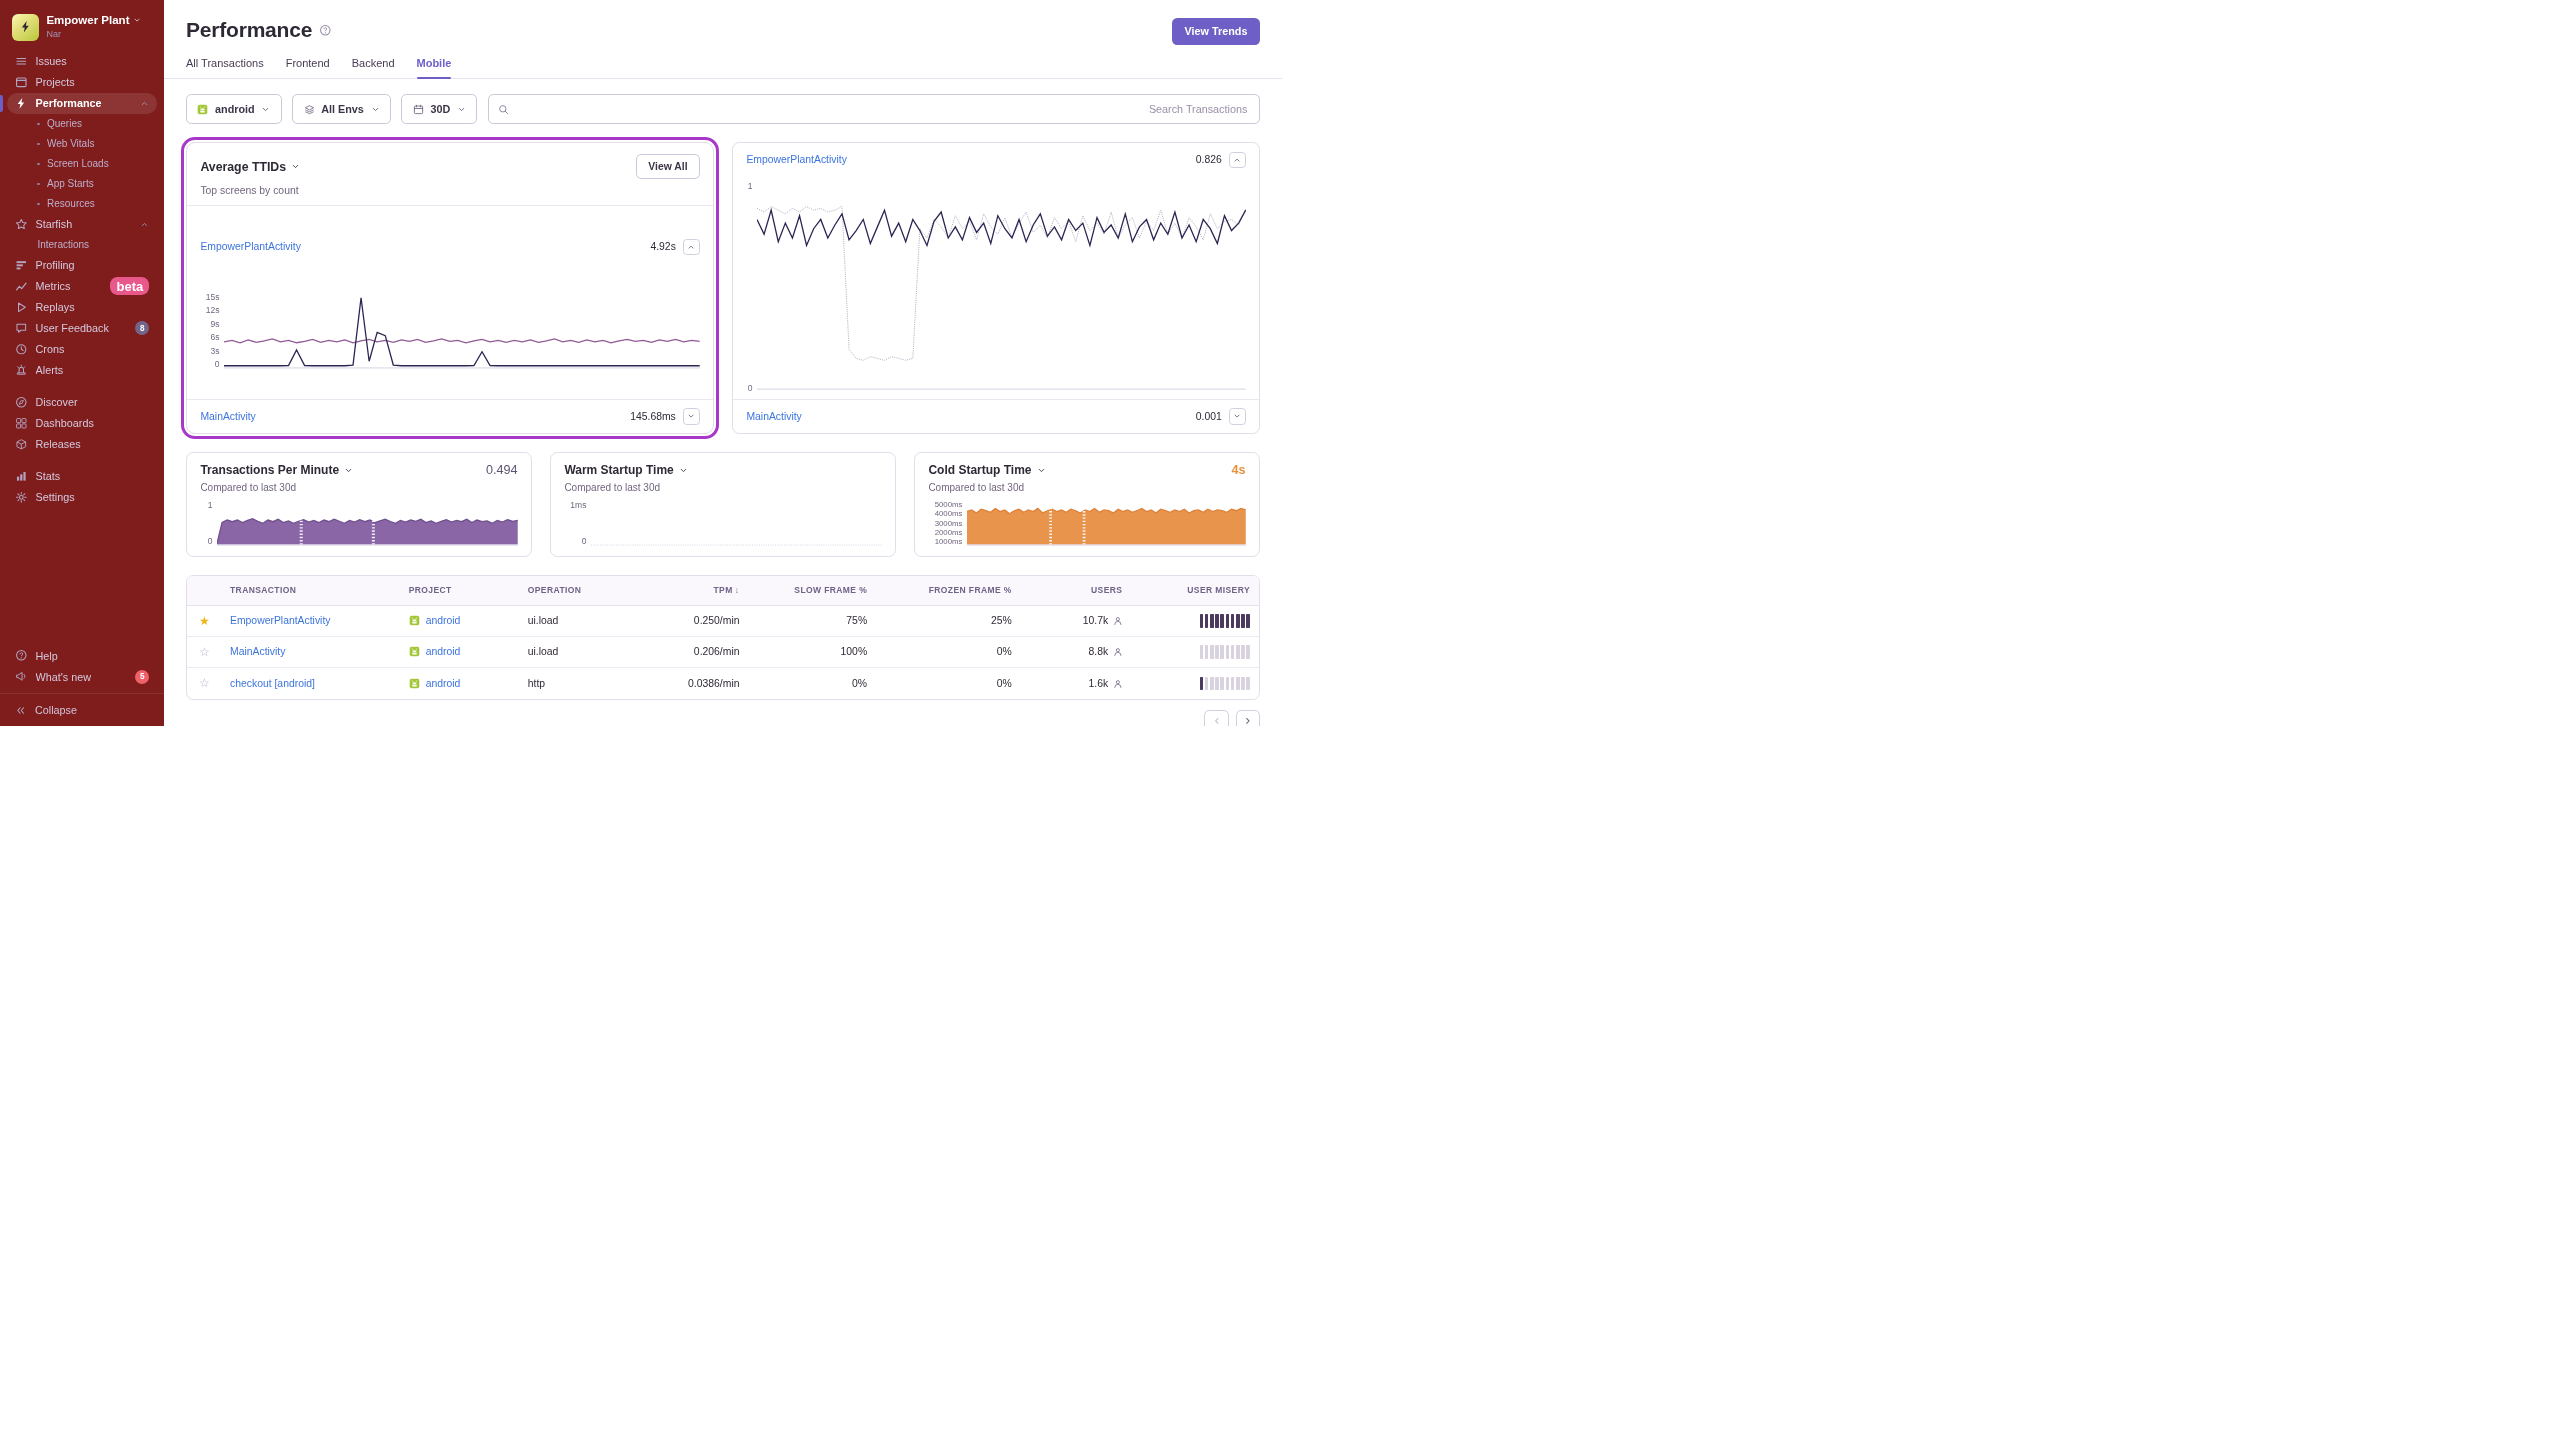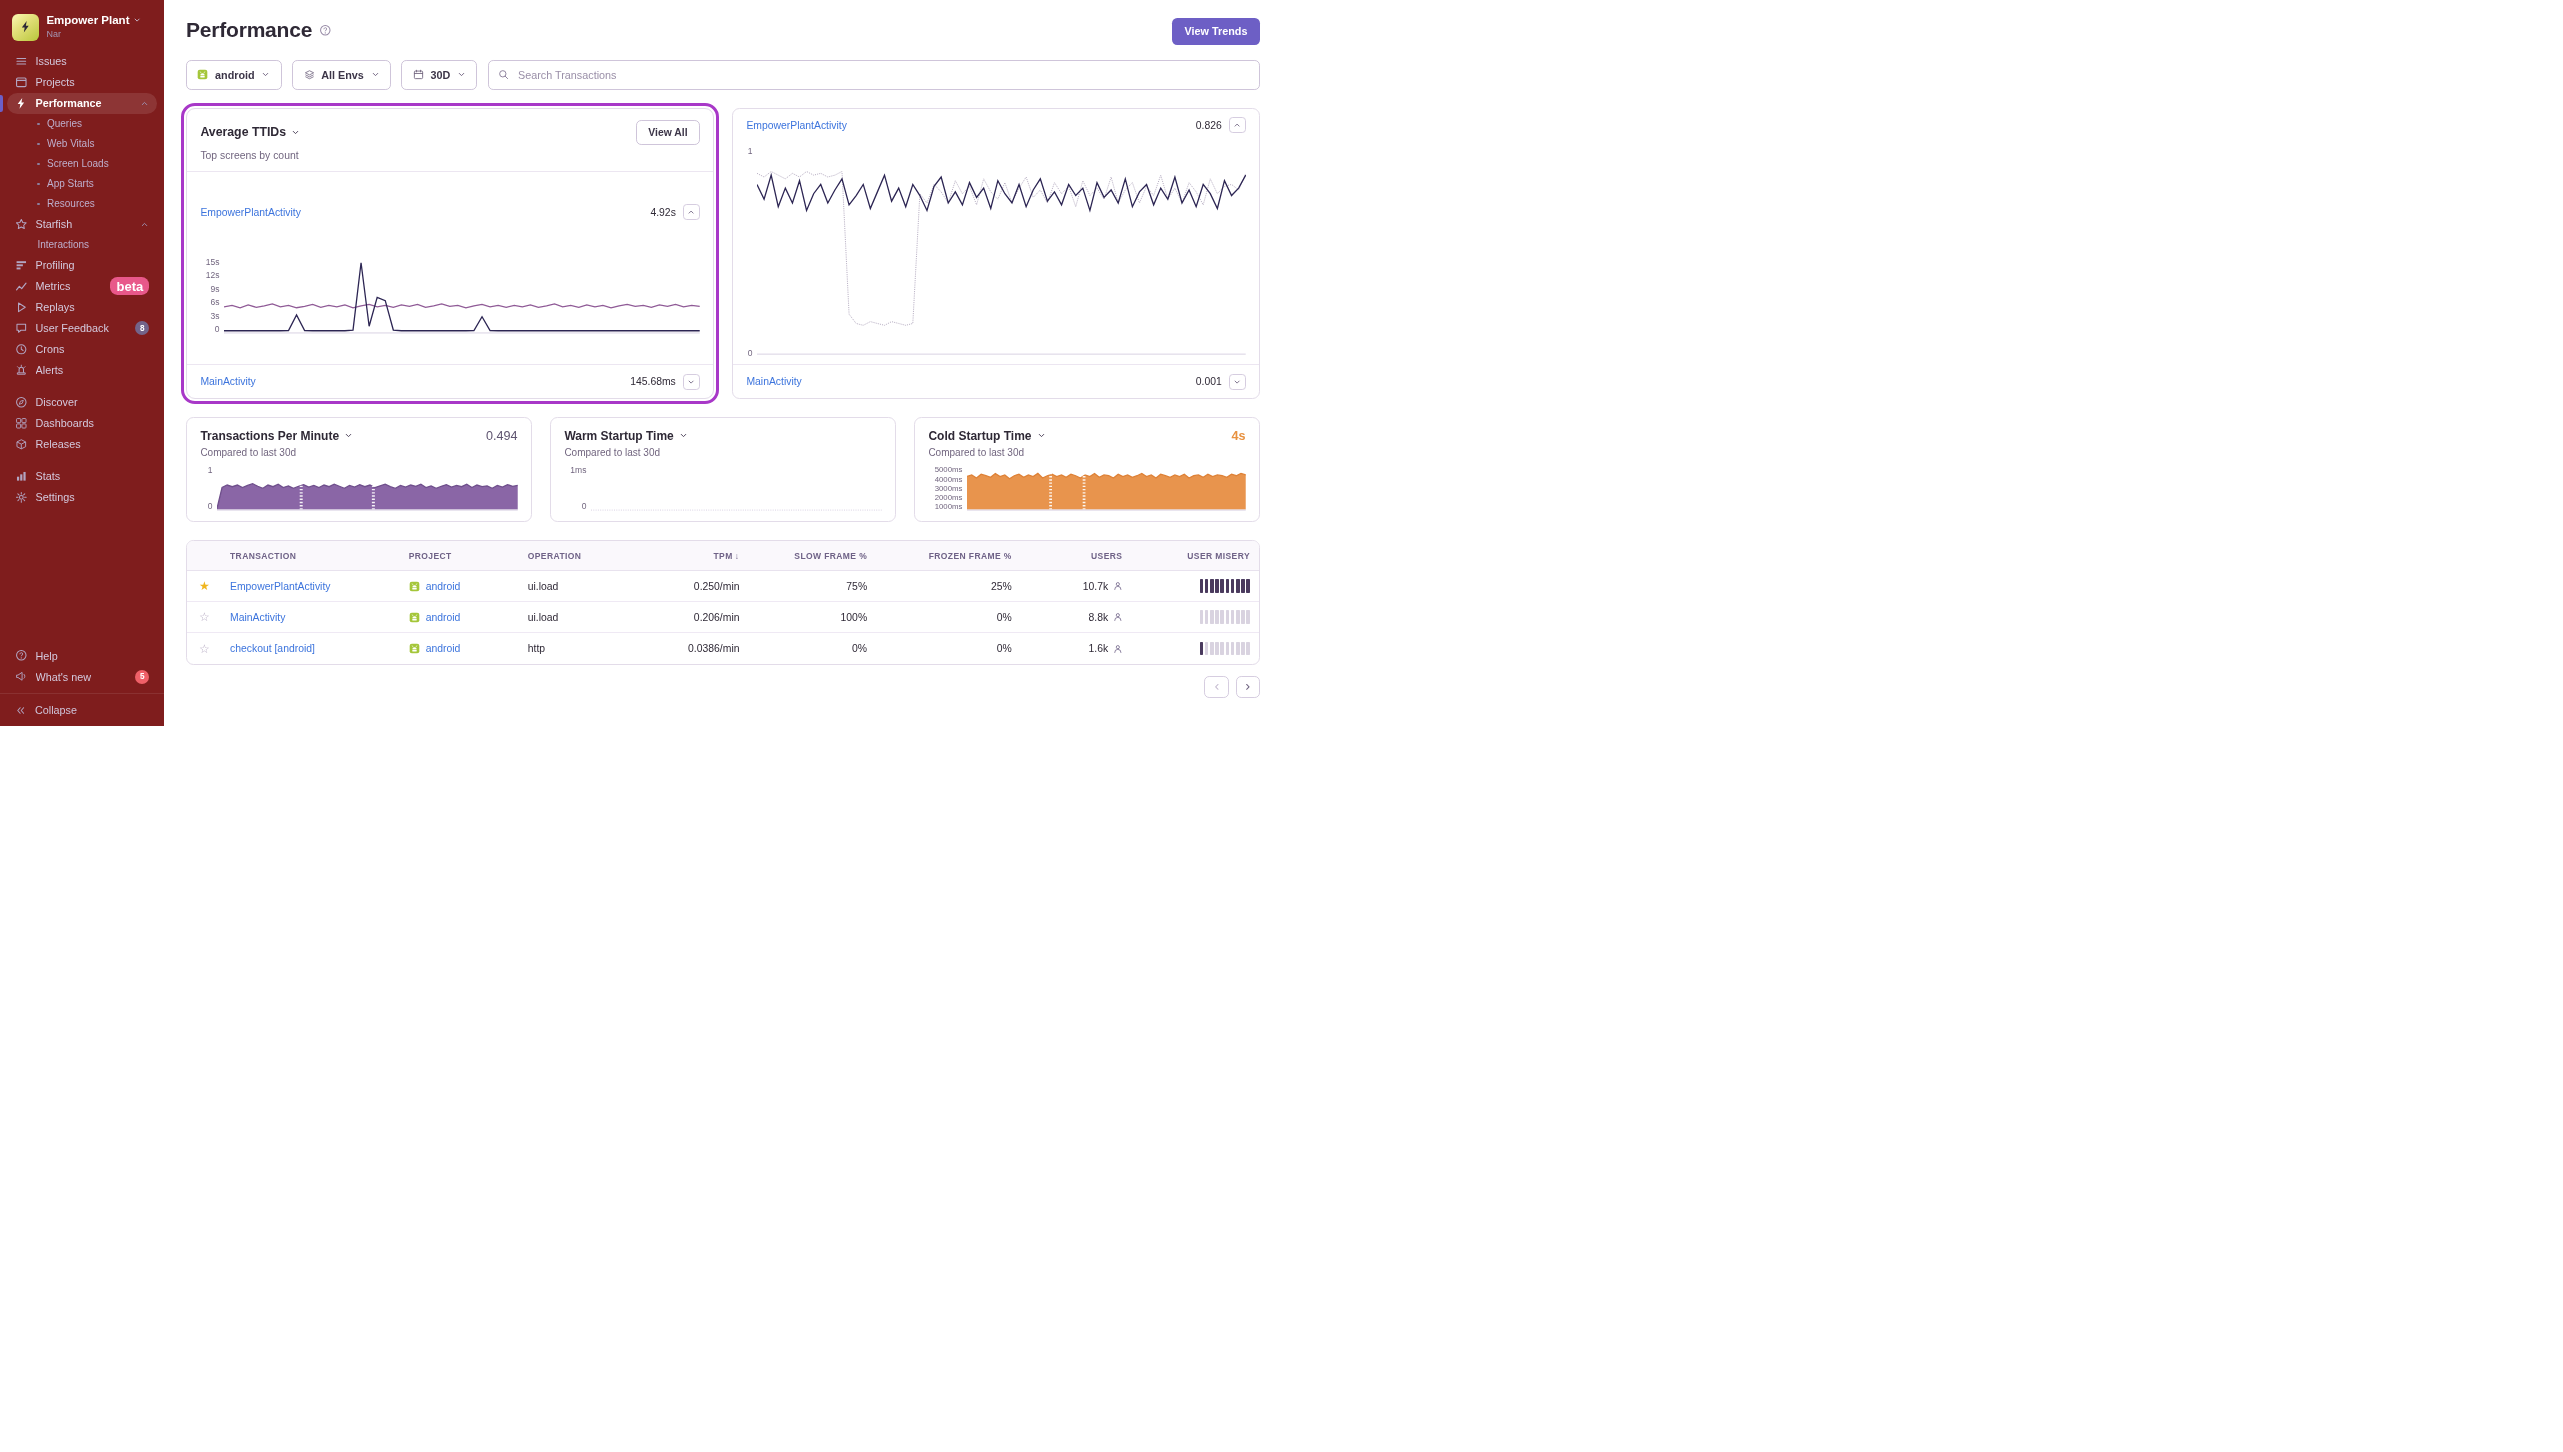--- a/index.html
+++ b/index.html
@@ -48,21 +48,21 @@
   .tab.active { color:#6c5fc7; font-weight:bold; }
   .tab.active::after { content:""; position:absolute; left:0; right:0; bottom:-0.7px; height:2.2px; background:#6c5fc7; border-radius:1.5px; }
   .content { flex:1; padding:15px 22px 0; overflow:hidden; }
 
   .filter-row { display:flex; gap:10.4px; }
   .drop { display:flex; align-items:center; gap:6.7px; height:30px; padding:0 10.4px; border:0.7px solid #cfc5da; border-radius:5.2px; background:#fff; font-size:10.8px; font-weight:bold; color:#3c3548; cursor:pointer; }
   .drop .chev { color:#6f6380; }
   .drop .d-ic { color:#71657f; }
   .search { flex:1; display:flex; align-items:center; gap:6.7px; height:30px; border:0.7px solid #cfc5da; border-radius:5.2px; padding:0 9.7px; background:#fff; }
   .search .u-icon { color:#8d819c; flex:0 0 11px; }
-  .search input { border:none; outline:none; flex:1; font-size:10.8px; font-family:inherit; color:#2f2936; background:transparent; }
+  .search input { border:none; outline:none; flex:1; font-size:10.8px; font-family:inherit; color:#2f2936; background:transparent;text-align:right; }
   .search input::placeholder { color:#9a8fa8; }
 
   .row1 { display:grid; grid-template-columns:1fr 1fr; gap:18px; margin-top:18px; }
   .card { border:0.7px solid #e3dce9; border-radius:7.4px; background:#fff; display:flex; flex-direction:column; min-width:0; }
   .card.highlight { outline:3px solid #a838c8; outline-offset:2.2px; border-radius:9px;gap:24px; }
   .card-head { padding:11px 13.4px 9.7px; border-bottom:0.7px solid #ece6f1; }
   .card-head-top { display:flex; align-items:center; justify-content:space-between; }
   .card-title { font-size:12.3px; font-weight:bold; color:#2f2936; display:flex; align-items:center; gap:5.2px; }
   .card-title .chev { color:#4a4058; }
   .card-sub { font-size:10.4px; color:#71657f; margin-top:5.2px; }
@@ -418,20 +418,26 @@
     <div class="page-header">
       <div class="title-wrap">
         <h1 class="page-title">Performance</h1>
         <svg class="u-icon qmark" width="12.6" height="12.6" viewBox="0 0 16 16">
             <use href="#i-help"></use>
           </svg>
       </div>
       <button class="btn-primary">View Trends</button>
     </div>
 
+    <div class="tabs" id="tabs">
+        <div class="tab"><span>All Transactions</span></div>
+        <div class="tab"><span>Frontend</span></div>
+        <div class="tab"><span>Backend</span></div>
+        <div class="tab active"><span>Mobile</span></div>
+      </div>
 
     <div class="content">
 
       <div class="filter-row">
         <div class="drop">
           <svg class="u-icon" width="11" height="11" viewBox="0 0 16 16">
               <use href="#i-android"></use>
             </svg>
           <span>android</span>
           <svg class="u-icon chev" width="9" height="9" viewBox="0 0 16 16">

